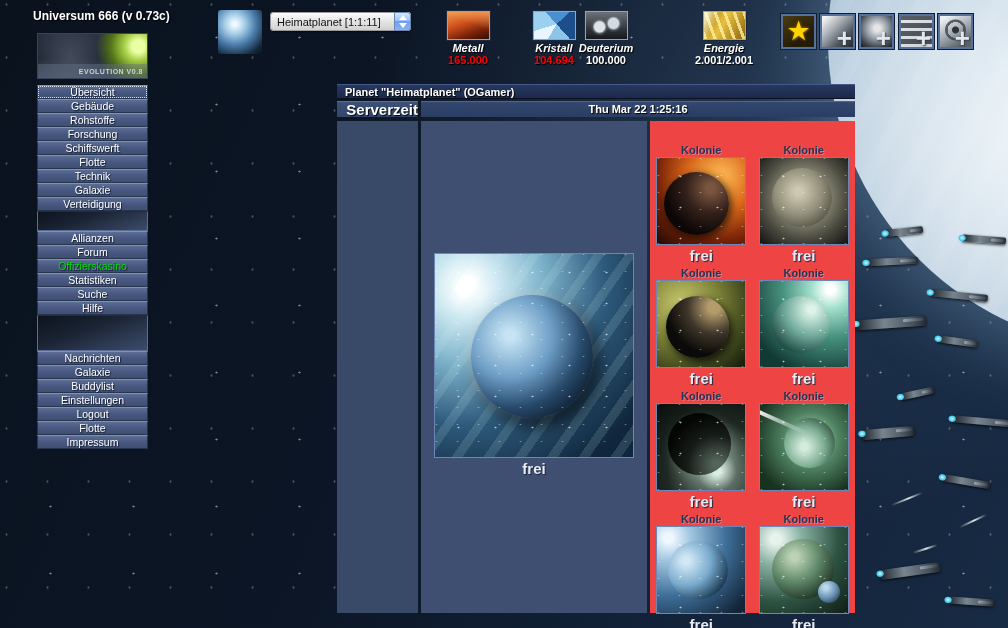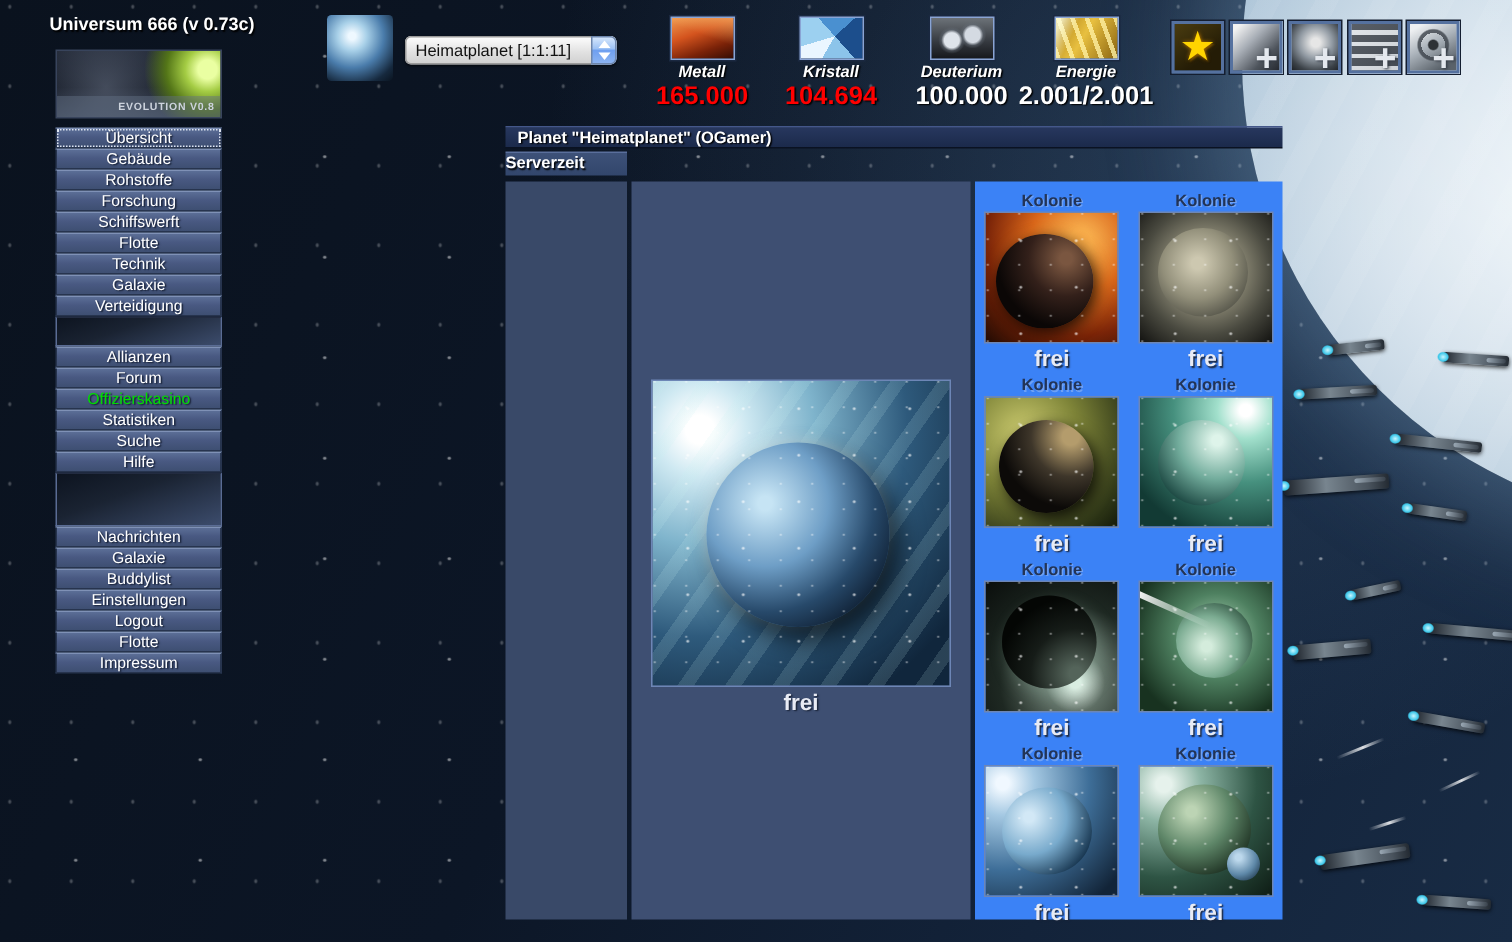--- a/index.html
+++ b/index.html
@@ -74,21 +74,21 @@
     background:linear-gradient(160deg,#0d1420 0%,#1a2332 40%,#3c4c6c 100%); }
   .spacer-sm { height:20px; }
   .spacer-lg { height:36px; }
 
   
   .planet-thumb { position:absolute; left:218px; top:10px; width:44px; height:44px; z-index:3;
     border-radius:3px; cursor:pointer; overflow:hidden;
     background:
       radial-gradient(circle at 38% 32%, #eef8ff 0 6%, #a8d0e8 24%, #4a7cab 52%, #16293e 82%, #0a1420 100%);
   }
-  .planet-select { position:absolute; left:270px; top:24px; width:141px; height:19px; z-index:3;
+  .planet-select { position:absolute; left:270px; top:12px; width:141px; height:19px; z-index:3;
     border-radius:4px; background:linear-gradient(180deg,#ffffff,#e2e2e2 55%,#cfcfcf);
     box-shadow:0 1px 2px rgba(0,0,0,.6), inset 0 0 0 1px #9a9a9a;
     display:flex; align-items:center; cursor:pointer; }
   .planet-select-label { flex:1; font-size:11px; color:#111; padding-left:7px; white-space:nowrap;
     overflow:hidden; }
   .select-stepper { width:17px; height:19px; border-radius:0 4px 4px 0;
     background:linear-gradient(180deg,#dcebfd 0%,#9cc1f4 45%,#6e9ff0 50%,#8fb6f2 100%);
     box-shadow:inset 0 0 0 1px #6d86ad; position:relative; }
   .select-stepper::before, .select-stepper::after { content:''; position:absolute; left:4.5px;
     border-left:4px solid transparent; border-right:4px solid transparent; }
@@ -106,21 +106,21 @@
   .res-deut { background:
       radial-gradient(circle at 33% 55%, #dfe4ea 0 5px, rgba(100,108,118,.5) 7px, transparent 9px),
       radial-gradient(circle at 67% 42%, #d4dae2 0 5px, rgba(100,108,118,.5) 7px, transparent 9px),
       linear-gradient(180deg,#6c7278 0%,#34383e 60%,#16181c 100%); }
   .res-energy { background:
       linear-gradient(115deg, rgba(255,255,220,.8) 8%, transparent 30%),
       repeating-linear-gradient(70deg, rgba(255,240,160,.8) 0 3px, transparent 3px 9px),
       linear-gradient(120deg,#a87c14 0%,#e8c040 45%,#8a6410 100%); }
   .res-name { margin-top:2px; color:#fff; font-size:11px; font-weight:bold; font-style:italic;
     text-shadow:1px 1px 1px #000; }
-  .res-value { font-size:17px; font-weight:bold; text-shadow:1px 1px 1px #000; }
+  .res-value { font-size:11px; font-weight:bold; text-shadow:1px 1px 1px #000; }
 
   .action-icon { position:absolute; top:14px; width:35px; height:35px; z-index:3;
     border:2px solid #55719f; box-shadow:0 0 0 1px #141e30; cursor:pointer; }
   .ai-star { background:linear-gradient(145deg,#4a3c10,#241c06 70%);
     display:flex; align-items:center; justify-content:center; }
   .ai-star .glyph { font-size:27px; line-height:31px; color:#ffd400;
     text-shadow:0 0 3px #b87800, 1px 1px 1px #5a3c00; }
   .ai-grey1 { background:linear-gradient(135deg,#f2f2f2 8%,#a8aeb6 38%,#4e545c 72%,#24282e 100%); }
   .ai-grey2 { background:radial-gradient(circle at 52% 40%, #e6e6e6 12%, #9099a2 45%, #3c4248 78%, #1c2024 100%); }
   .ai-grey3 { background:
@@ -134,30 +134,30 @@
 
   
   .content { position:absolute; left:337px; top:84px; width:518px; height:544px; z-index:2; }
   .bar { height:15px; line-height:14px; color:#fff; font-size:11px; font-weight:bold;
     text-shadow:1px 1px 1px #000; padding-left:8px;
     background:linear-gradient(180deg,#27375e 0%,#1b2a4b 100%);
     border-top:1px solid #44578a; border-bottom:1px solid #0a1222; }
   .gap2 { height:2px; }
   .server-row { height:16px; display:flex; gap:3px; }
   .server-label { width:81px; background:linear-gradient(180deg,#3d5178,#32466c);
-    border-top:1px solid #5a6f9c; color:#fff; font-size:11px; font-weight:bold;
-    text-align:left; line-height:15px; text-shadow:1px 1px 1px #000; }
+    border-top:1px solid #5a6f9c; color:#fff; font-size:15px; font-weight:bold;
+    text-align:right; line-height:15px; text-shadow:1px 1px 1px #000; }
   .server-value { flex:1; background:linear-gradient(180deg,#33476f,#2a3e64);
     border-top:1px solid #5065942; border-top:1px solid #506594; color:#fff; font-size:11px; font-weight:bold;
     text-align:center; line-height:15px; text-shadow:1px 1px 1px #000; }
   .grid-row { display:flex; gap:3px; height:492px; margin-top:2px; }
   .col-left  { width:81px;  background:#394968; }
   .col-mid   { width:226px; background:#3e4f72; display:flex; flex-direction:column; align-items:center; }
-  .col-right { flex:1; background:#3b82f6; display:grid;
-    grid-template-columns:1fr 1fr; grid-auto-rows:123px; padding-top:4px; }
+  .col-right { flex:1; background:#ef4444; display:grid;
+    grid-template-columns:1fr 1fr; grid-auto-rows:123px; padding-top:20px; }
 
   .colony-cell { display:flex; flex-direction:column; align-items:center; }
   .colony-label { font-size:11px; font-weight:bold; color:#223457; cursor:pointer;
     text-shadow:1px 1px 0 rgba(210,220,240,.35); margin:3px 0 1px; }
   .status-label { font-size:15px; font-weight:bold; color:#e8ebf4; text-shadow:1px 1px 1px #1a2438;
     margin-top:2px; }
   .planet-img { position:relative; width:90px; height:90px; border:1px solid #6d86b6;
     overflow:hidden; cursor:pointer; }
   .planet-img::after { content:''; position:absolute; inset:0; opacity:.8;
     background-image:
@@ -281,21 +281,21 @@
 <div class="resource" style="left:423px;">
   <div class="res-icon res-metal"></div>
   <div class="res-name">Metall</div>
   <div class="res-value" style="color:#ff0000;">165.000</div>
 </div>
 <div class="resource" style="left:509px;">
   <div class="res-icon res-crystal"></div>
   <div class="res-name">Kristall</div>
   <div class="res-value" style="color:#ff0000;">104.694</div>
 </div>
-<div class="resource" style="left:596px;">
+<div class="resource" style="left:561px;">
   <div class="res-icon res-deut"></div>
   <div class="res-name">Deuterium</div>
   <div class="res-value" style="color:#ffffff;">100.000</div>
 </div>
 <div class="resource" style="left:679px;">
   <div class="res-icon res-energy"></div>
   <div class="res-name">Energie</div>
   <div class="res-value" style="color:#ffffff;">2.001/2.001</div>
 </div>
 
@@ -313,20 +313,21 @@
 </div>
 <div class="action-icon ai-grey4" style="left:938px;">
   <span class="plus-badge">+</span>
 </div>
 
 <div class="content">
   <div class="bar">Planet "Heimatplanet" (OGamer)</div>
   <div class="gap2"></div>
   <div class="server-row">
     <div class="server-label">Serverzeit</div>
+    <div class="server-value">Thu Mar 22 1:25:16</div>
   </div>
   <div class="gap2"></div>
   <div class="grid-row">
     <div class="col-left"></div>
 
     <div class="col-mid">
       <div class="planet-img pv-main pv-main-img">
         <div class="sphere"></div>
       </div>
       <div class="status-label">frei</div>

